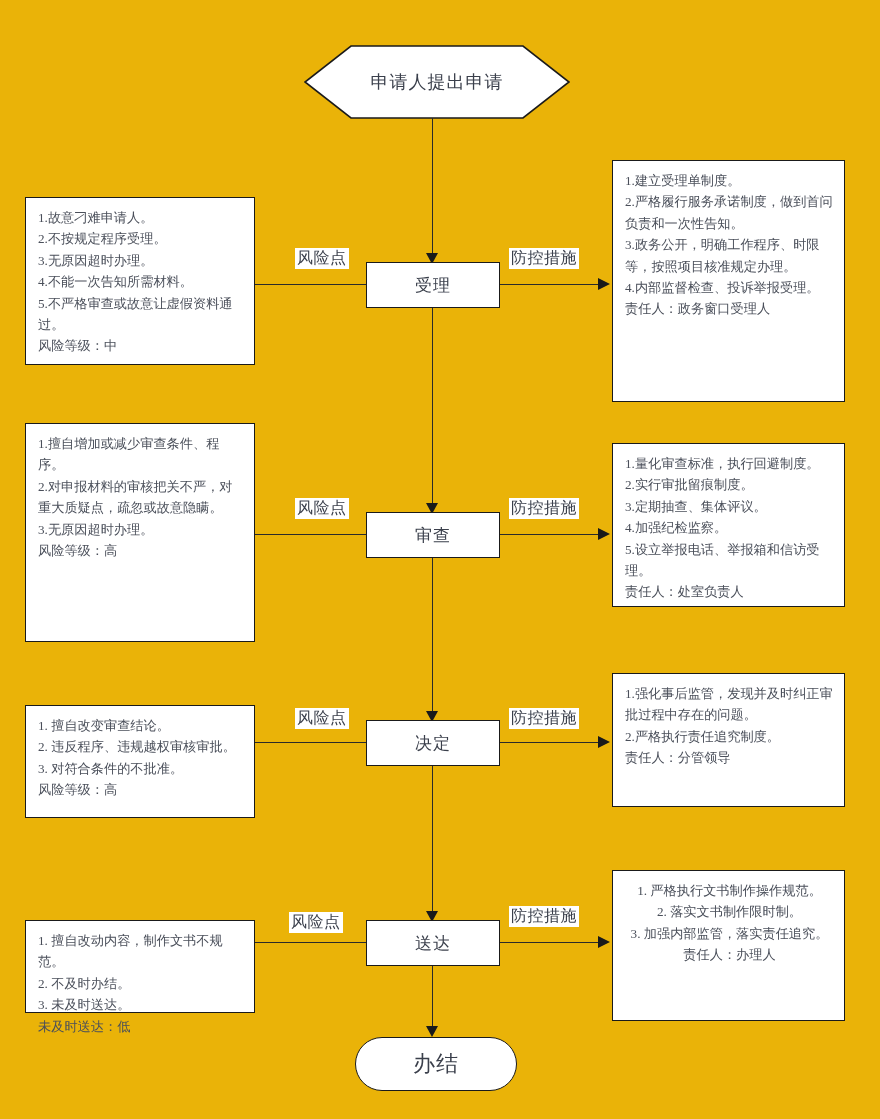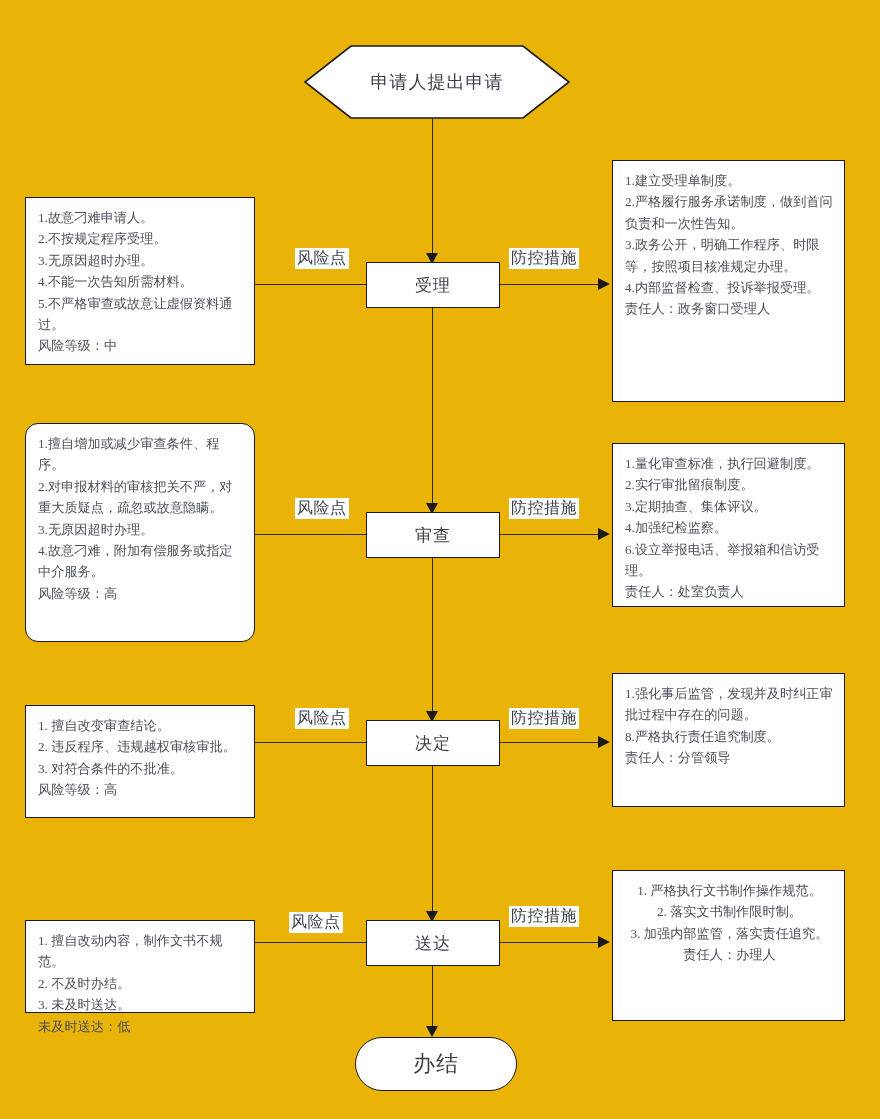--- a/index.html
+++ b/index.html
@@ -204,34 +204,33 @@
   <div class="proc" style="top:512px;">审查</div>
 
   <div class="hline" style="left:160px; top:534px; width:208px;"></div>
   <div class="arr-left" style="left:148px; top:528px;"></div>
   <div class="edge-label" style="left:295px; top:498px;">风险点</div>
 
   <div class="hline" style="left:500px; top:534px; width:100px;"></div>
   <div class="arr-right" style="left:598px; top:528px;"></div>
   <div class="edge-label" style="left:509px; top:498px;">防控措施</div>
 
-  <div class="sidebox" style="left:25px; top:423px; width:230px; height:219px;border-radius:13px;">
+  <div class="sidebox" style="left:25px; top:423px; width:230px; height:219px;">
     <div class="ln">1.擅自增加或减少审查条件、程序。</div>
     <div class="ln">2.对申报材料的审核把关不严，对重大质疑点，疏忽或故意隐瞒。</div>
     <div class="ln">3.无原因超时办理。</div>
-    <div class="ln">4.故意刁难，附加有偿服务或指定中介服务。</div>
     <div class="ln">风险等级：高</div>
   </div>
 
   <div class="sidebox" style="left:612px; top:443px; width:233px; height:164px;">
     <div class="ln">1.量化审查标准，执行回避制度。</div>
     <div class="ln">2.实行审批留痕制度。</div>
     <div class="ln">3.定期抽查、集体评议。</div>
     <div class="ln">4.加强纪检监察。</div>
-    <div class="ln">6.设立举报电话、举报箱和信访受理。</div>
+    <div class="ln">5.设立举报电话、举报箱和信访受理。</div>
     <div class="ln">责任人：处室负责人</div>
   </div>
 
   <div class="proc" style="top:720px;">决定</div>
 
   <div class="hline" style="left:160px; top:742px; width:208px;"></div>
   <div class="arr-left" style="left:148px; top:736px;"></div>
   <div class="edge-label" style="left:295px; top:708px;">风险点</div>
 
   <div class="hline" style="left:500px; top:742px; width:100px;"></div>
@@ -240,21 +239,21 @@
 
   <div class="sidebox" style="left:25px; top:696px; width:230px; height:113px;margin-top:9px;">
     <div class="ln">1. 擅自改变审查结论。</div>
     <div class="ln">2. 违反程序、违规越权审核审批。</div>
     <div class="ln">3. 对符合条件的不批准。</div>
     <div class="ln">风险等级：高</div>
   </div>
 
   <div class="sidebox" style="left:612px; top:673px; width:233px; height:134px;">
     <div class="ln">1.强化事后监管，发现并及时纠正审批过程中存在的问题。</div>
-    <div class="ln">8.严格执行责任追究制度。</div>
+    <div class="ln">2.严格执行责任追究制度。</div>
     <div class="ln">责任人：分管领导</div>
   </div>
 
   <div class="proc" style="top:920px;">送达</div>
 
   <div class="hline" style="left:160px; top:942px; width:208px;"></div>
   <div class="arr-left" style="left:148px; top:936px;"></div>
   <div class="edge-label" style="left:289px; top:912px;">风险点</div>
 
   <div class="hline" style="left:500px; top:942px; width:100px;"></div>

